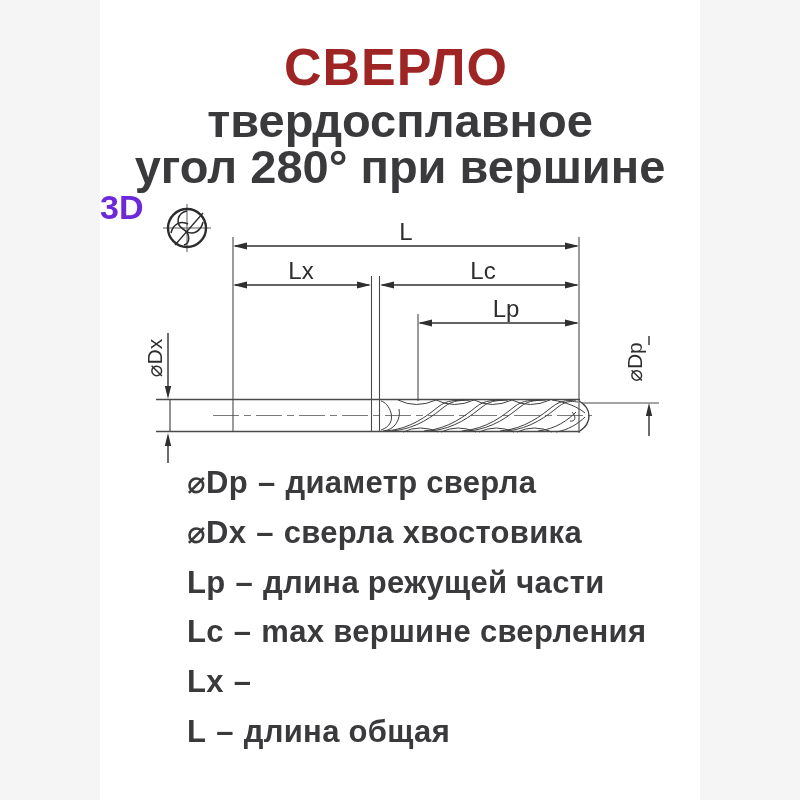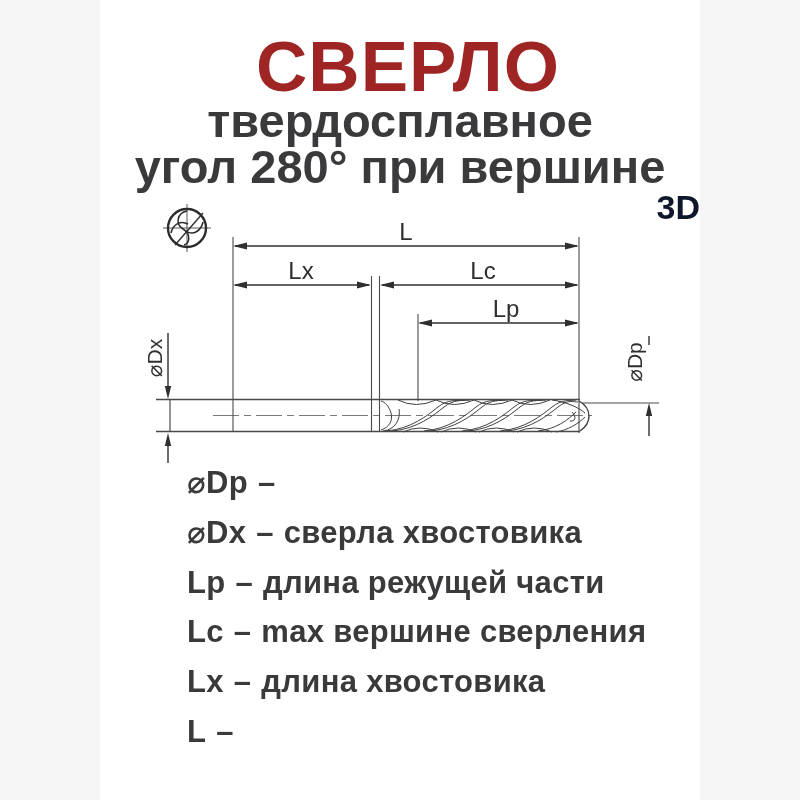--- a/index.html
+++ b/index.html
@@ -7,35 +7,35 @@
     width:800px;height:800px;position:relative;overflow:hidden;
     background:#f5f5f6;
     font-family:"Liberation Sans","DejaVu Sans",sans-serif;
   }
   .card{
     position:absolute;left:100px;top:0;width:600px;height:800px;
     background:#ffffff;
   }
   
   .title{
-    position:absolute;left:108px;top:38px;width:600px;
+    position:absolute;left:96px;top:38px;width:600px;
     text-align:center;
-    font-size:71px;line-height:58px;font-weight:bold;letter-spacing:1px;
+    font-size:52px;line-height:58px;font-weight:bold;letter-spacing:1px;
     color:#9f2524;
   }
   .subtitle{
     position:absolute;left:70px;width:660px;text-align:center;
     font-size:47px;line-height:47px;font-weight:bold;letter-spacing:0px;
     color:#3a3a3c;
   }
   .sub1{top:97px;}
   .sub2{top:143px;}
   .label3d{
-    position:absolute;left:100px;top:190px;width:600px;text-align:right;
-    font-size:34px;line-height:34px;font-weight:bold;color:#0f172a;
+    position:absolute;left:100px;top:190px;width:600px;text-align:left;
+    font-size:34px;line-height:34px;font-weight:bold;color:#6d28d9;
   }
   
   svg.drawing{position:absolute;left:130px;top:186px;}
   svg .dimtxt{
     font-family:"Liberation Sans","DejaVu Sans",sans-serif;
     font-size:24px;fill:#2e2e30;
   }
   svg .dimtxt-small{
     font-family:"Liberation Sans","DejaVu Sans",sans-serif;
     font-size:21px;fill:#2e2e30;
@@ -151,38 +151,39 @@
   <text class="dimtxt" x="483" y="279" text-anchor="middle">Lc</text>
   <text class="dimtxt" x="506" y="317" text-anchor="middle">Lp</text>
   <text class="dimtxt-small" transform="translate(162,358) rotate(-90)" text-anchor="middle">⌀Dx</text>
   <text class="dimtxt-small" transform="translate(642,362) rotate(-90)" text-anchor="middle">⌀Dp</text>
 </svg>
 
 <div class="legend">
   <div class="legend-row">
     <span>⌀Dp</span>
     <span class="legend-dash">–</span>
+    <span>диаметр сверла</span>
   </div>
   <div class="legend-row">
     <span>⌀Dx</span>
     <span class="legend-dash">–</span>
     <span>сверла хвостовика</span>
   </div>
   <div class="legend-row">
     <span>Lp</span>
     <span class="legend-dash">–</span>
     <span>длина режущей части</span>
   </div>
   <div class="legend-row">
     <span>Lc</span>
     <span class="legend-dash">–</span>
     <span>max вершине сверления</span>
   </div>
   <div class="legend-row">
     <span>Lx</span>
     <span class="legend-dash">–</span>
-    <span>длина хвостовика</span>
   </div>
   <div class="legend-row">
     <span>L</span>
     <span class="legend-dash">–</span>
+    <span>длина общая</span>
   </div>
 </div>
 
 </body></html>

